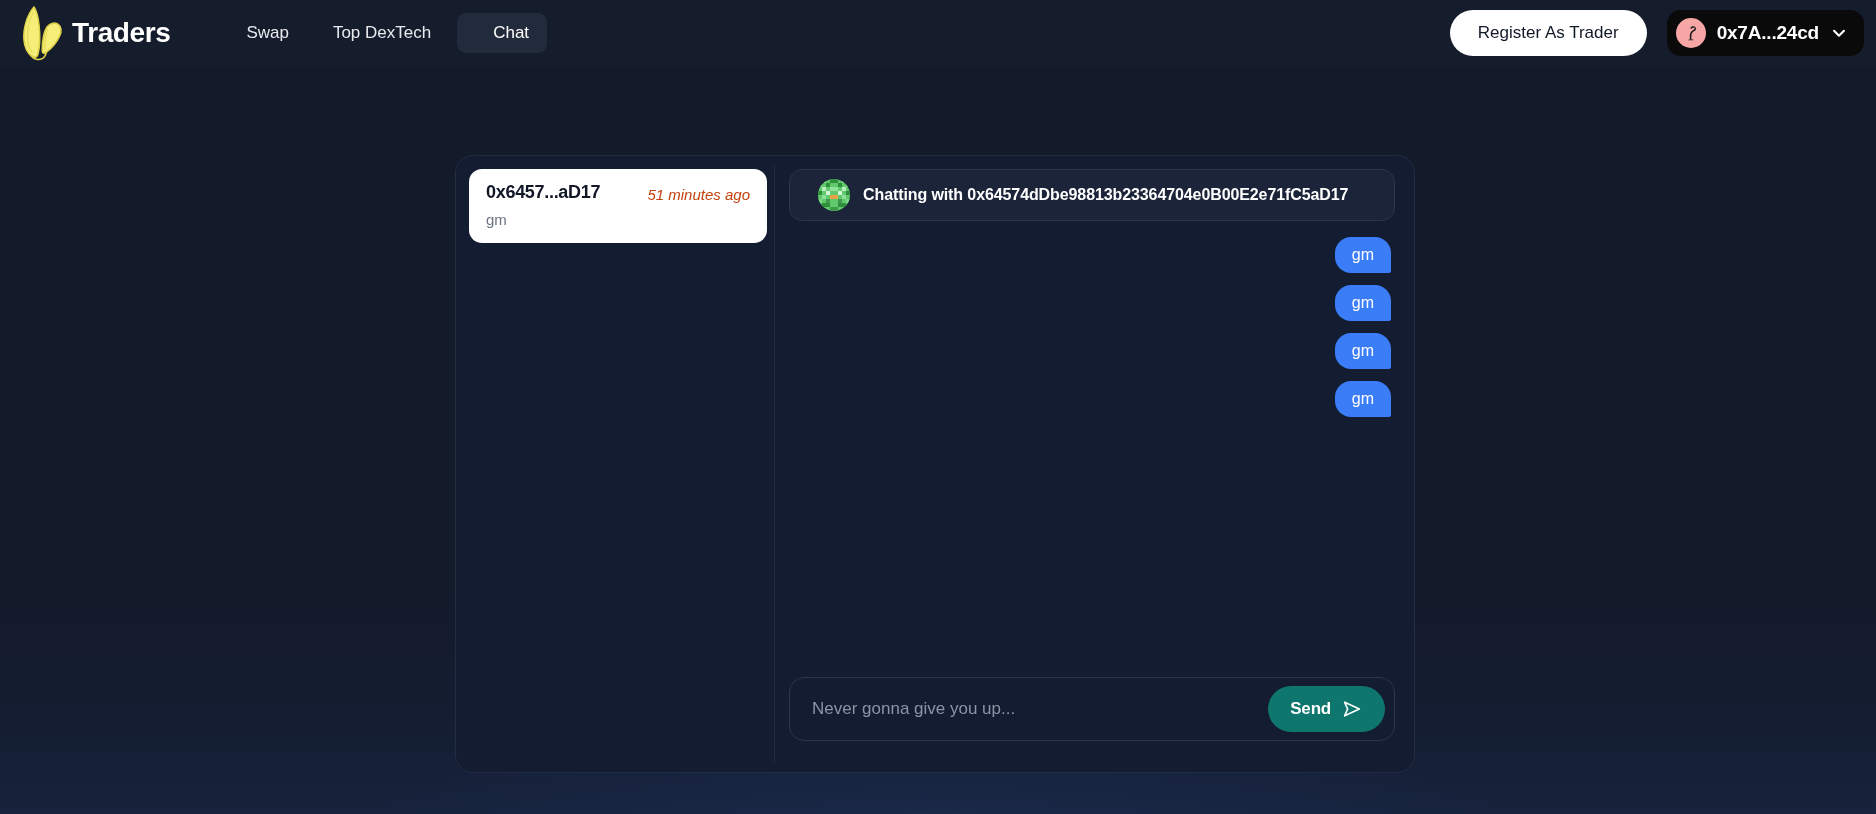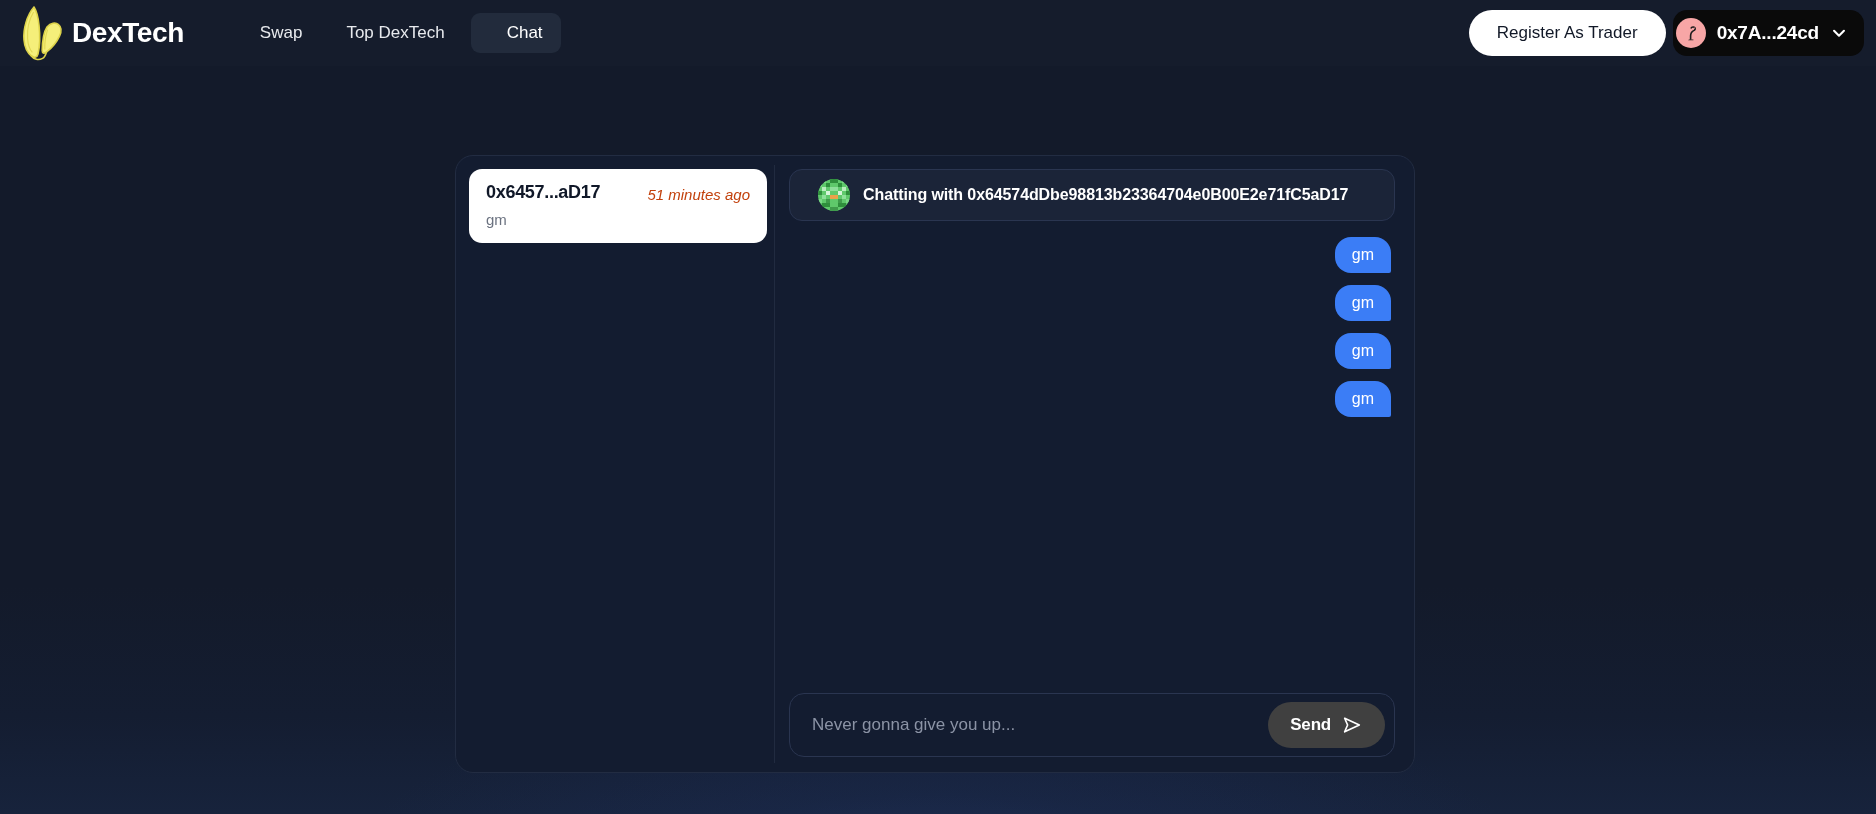--- a/index.html
+++ b/index.html
@@ -77,42 +77,42 @@
     background: #222b3c;
     color: #ffffff;
     padding-left: 36px;
   }
 
   .header-right {
     margin-left: auto;
     margin-right: 12px;
     display: flex;
     align-items: center;
-    gap: 7px;
+    gap: 20px;
   }
 
   .register-btn {
     background: #ffffff;
     color: #111827;
     border: none;
     border-radius: 999px;
     font-size: 17px;
     font-family: inherit;
     padding: 13px 28px;
     cursor: pointer;
     white-space: nowrap;
   }
 
   .wallet-btn {
     display: flex;
     align-items: center;
     gap: 11px;
     background: #0a0a0a;
     border-radius: 14px;
-    padding: 8px 16px 8px 3px;
+    padding: 8px 16px 8px 9px;
     cursor: pointer;
     border: none;
     font-family: inherit;
   }
   .wallet-avatar {
     width: 30px; height: 30px;
     border-radius: 50%;
     background: #f7a6a6;
     display: flex;
     align-items: center;
@@ -250,39 +250,39 @@
   
   .composer {
     flex: 0 0 auto;
     display: flex;
     align-items: center;
     gap: 12px;
     background: transparent;
     border: 1px solid #2a3550;
     border-radius: 15px;
     padding: 8px 9px 8px 22px;
-    margin-bottom: 2px;
+    margin-bottom: 18px;
   }
   .composer-input {
     flex: 1 1 auto;
     background: transparent;
     border: none;
     outline: none;
     color: #e6e9ef;
     font-size: 17px;
     font-family: inherit;
     min-width: 0;
   }
   .composer-input::placeholder { color: #8b93a5; }
 
   .send-btn {
     display: flex;
     align-items: center;
     gap: 10px;
-    background: #404040;
+    background: #0f766e;
     border: none;
     border-radius: 999px;
     padding: 12px 22px;
     cursor: pointer;
     font-family: inherit;
     flex: 0 0 auto;
   }
   .send-label {
     font-size: 17px;
     font-weight: 700;
@@ -310,21 +310,21 @@
         <path d="M20 5 C13 13 9 27 10 38 C10.6 45 13.5 51 17.5 54 C20.6 56.3 23.2 55.2 24 52 C25.6 45.5 26.2 34 25 23 C24.2 15.4 22.6 9.2 20 5 Z" fill="#f5ef7a" stroke="#ddd34a" stroke-width="1.6" stroke-linejoin="round"></path>
 
         <path d="M19.6 10 C15.4 17 13 27.5 13.6 36.5 C14 43 16 47.8 18.4 50.4" fill="none" stroke="#d9cf46" stroke-width="1.1" opacity="0.75"></path>
 
         <path d="M33 25 C36.5 21 41.5 20 44.5 22.6 C47.4 25 47.6 29.8 45.4 34.4 C42.8 40 37.6 46.2 32.4 50.2 C30 52 28.2 51.2 28.2 48.6 C28.3 41.2 29.8 30 33 25 Z" fill="#f5ef7a" stroke="#ddd34a" stroke-width="1.6" stroke-linejoin="round"></path>
 
         <path d="M33.6 27.6 C31.6 33.4 30.6 41.4 30.8 47.6" fill="none" stroke="#d9cf46" stroke-width="1.1" opacity="0.75"></path>
 
         <path d="M17.5 54 C19.8 57.4 24.4 58.6 28.6 56.4 C30.3 55.5 31.4 53.6 32.4 50.2" fill="none" stroke="#ddd34a" stroke-width="1.6" stroke-linecap="round"></path>
       </svg>
-      <span class="brand-name">DexTech</span>
+      <span class="brand-name">Traders</span>
     </div>
 
     <nav class="nav">
       <button class="nav-item">Swap</button>
       <button class="nav-item">Top DexTech</button>
       <button class="nav-item active">Chat</button>
     </nav>
 
     <div class="header-right">
       <button class="register-btn">Register As Trader</button>

